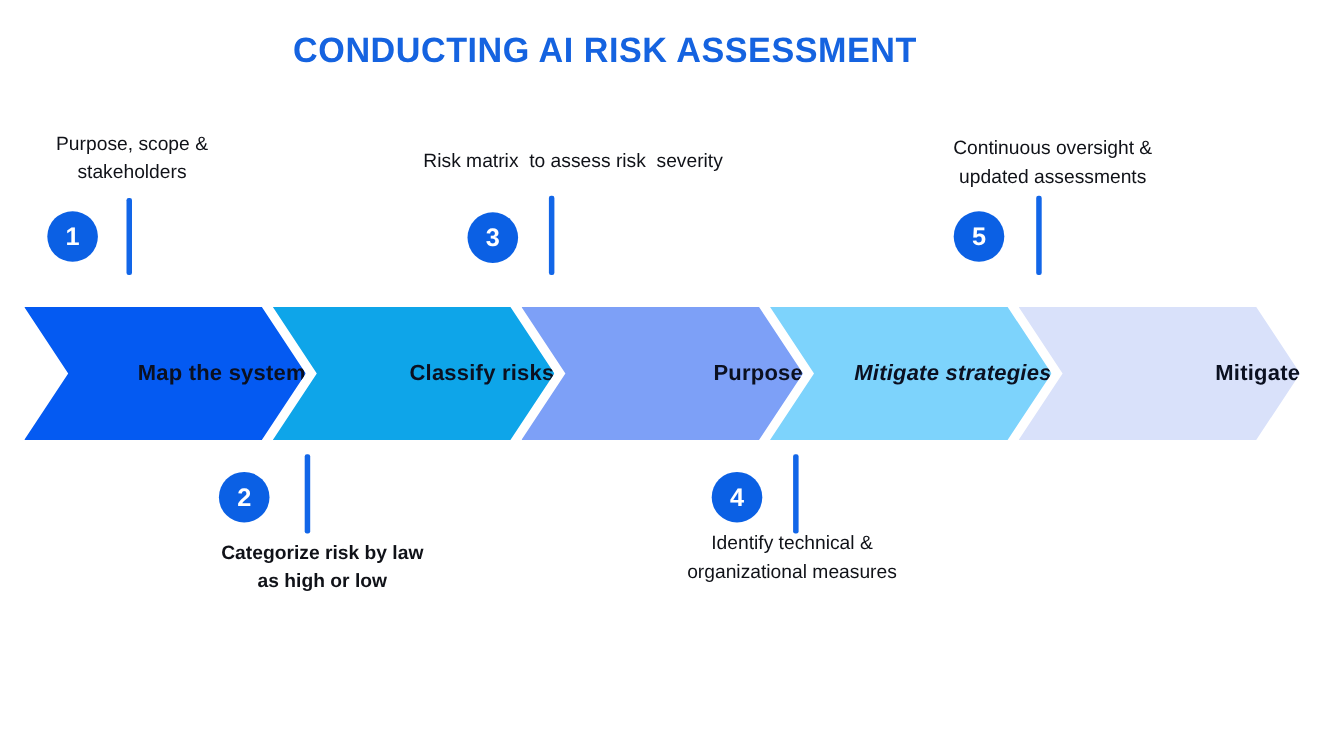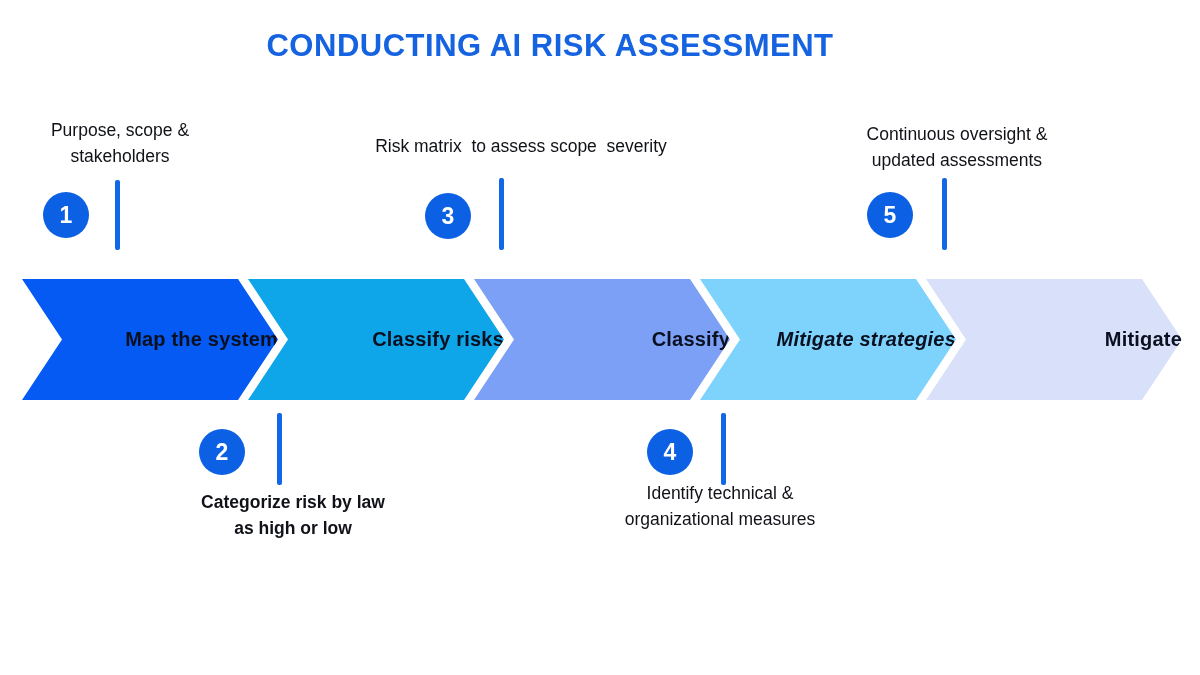--- a/index.html
+++ b/index.html
@@ -106,27 +106,27 @@
       <div class="arrow" style="left: 248px; background: #0ea5e9;">
         <span class="arrow-label">Classify risks</span>
       </div>
       <div class="badge" style="left: 199px; top: 429px; background: rgb(11, 96, 228);">
         <span class="badge-number">2</span>
       </div>
       <div class="connector" style="left: 277px; top: 413px; height: 72px; background: rgb(18, 102, 232);"></div>
       <div class="annotation" style="left: 293px; top: 489px; font-weight: bold;">Categorize risk by law
 as high or low</div>
       <div class="arrow" style="left: 474px; background: rgb(125, 160, 247);">
-        <span class="arrow-label">Classify</span>
+        <span class="arrow-label">Purpose</span>
       </div>
       <div class="badge" style="left: 425px; top: 193px; background: rgb(11, 96, 228);">
         <span class="badge-number">3</span>
       </div>
       <div class="connector" style="left: 499px; top: 178px; height: 72px; background: rgb(18, 102, 232);"></div>
-      <div class="annotation" style="left: 521px; top: 133px;">Risk matrix  to assess scope  severity</div>
+      <div class="annotation" style="left: 521px; top: 133px;">Risk matrix  to assess risk  severity</div>
       <div class="arrow" style="left: 700px; background: #7dd3fc; font-style: italic;">
         <span class="arrow-label">Mitigate strategies</span>
       </div>
       <div class="badge" style="left: 647px; top: 429px; background: rgb(11, 96, 228);">
         <span class="badge-number">4</span>
       </div>
       <div class="connector" style="left: 721px; top: 413px; height: 72px; background: rgb(18, 102, 232);"></div>
       <div class="annotation" style="left: 720px; top: 480px;">Identify technical &amp;
 organizational measures</div>
       <div class="arrow" style="left: 926px; background: rgb(217, 225, 250);">

